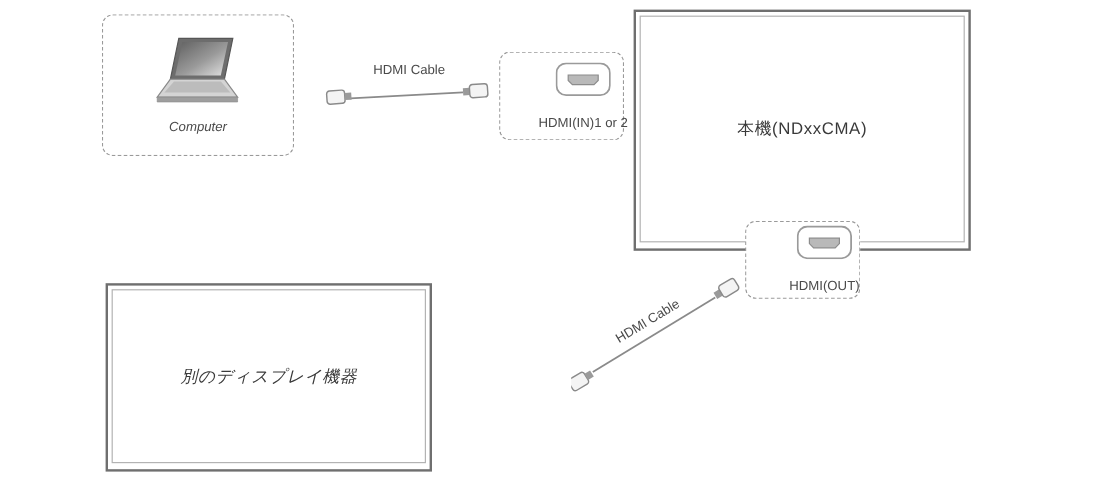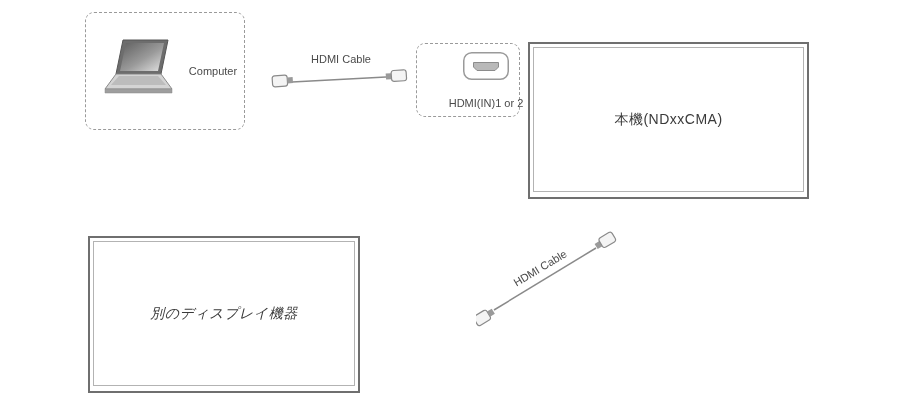--- a/index.html
+++ b/index.html
@@ -26,38 +26,39 @@
     flex-direction: column;
     align-items: center;
     justify-content: center;
     gap: 17px;
     padding-left: 36px;
   }
 
   
   #computer-box {
     left: 85px; top: 12px; width: 160px; height: 118px;
-    display: flex; align-items: center; justify-content: center;
+    display: flex; flex-direction: column; align-items: center; justify-content: center;
     gap: 4px;
+    font-style: italic;
   }
 
   
   .monitor {
     position: absolute;
     border: 2px solid #6f6f6f;
     background: #ffffff;
     box-sizing: border-box;
   }
   .monitor-inner {
     position: absolute;
     top: 3px; left: 3px; right: 3px; bottom: 5px;
     border: 1px solid #b3b3b3;
     display: flex; align-items: center; justify-content: center;
   }
-  #main-unit { left: 528px; top: 8px; width: 281px; height: 157px; margin-top: 34px; }
+  #main-unit { left: 528px; top: 8px; width: 281px; height: 201px; }
   #other-display { left: 88px; top: 236px; width: 272px; height: 157px; font-style: italic; }
   .monitor-label { font-size: 14px; color: #3a3a3a; letter-spacing: 0.5px; }
 
   
   #hdmi-in12-box { left: 416px; top: 43px; width: 104px; height: 74px; }
   #hdmi-out-box  { left: 621px; top: 184px; width: 96px; height: 65px; }
   #hdmi-in-box   { left: 369px; top: 284px; width: 96px; height: 61px; }
 
   .small-label {
     font-size: 11px;
@@ -129,20 +130,27 @@
     </svg>
     <div class="small-label">HDMI(IN)1 or 2</div>
   </div>
 
   <div class="monitor" id="main-unit">
     <div class="monitor-inner">
       <span class="monitor-label">本機(NDxxCMA)</span>
     </div>
   </div>
 
+  <div class="dashed-box port-box" id="hdmi-out-box">
+    <svg width="46" height="28" viewBox="0 0 46 28">
+      <rect x="0.75" y="0.75" width="44.5" height="26.5" rx="8" fill="#ffffff" stroke="#9a9a9a" stroke-width="1.5"></rect>
+      <path d="M10.5 10.5 h25 v4.5 l-3.5 3.5 h-18 l-3.5 -3.5 z" fill="#b9b9b9" stroke="#8c8c8c" stroke-width="1"></path>
+    </svg>
+    <div class="small-label">HDMI(OUT)</div>
+  </div>
 
   <svg class="abs cable-svg" style="left:476px; top:228px;" width="144" height="102" viewBox="0 0 144 102">
     <line x1="18" y1="82" x2="120" y2="20" stroke="#8a8a8a" stroke-width="1.5"></line>
     <g transform="translate(16,84) rotate(-31)">
       <rect x="-19" y="-5.5" width="15" height="11" rx="2.5" fill="#f4f4f4" stroke="#8a8a8a" stroke-width="1.2"></rect>
       <rect x="-4" y="-3" width="5.5" height="6" fill="#9a9a9a"></rect>
     </g>
     <g transform="translate(121,18) rotate(-31)">
       <rect x="-1" y="-3" width="5.5" height="6" fill="#9a9a9a"></rect>
       <rect x="4.5" y="-5.5" width="15" height="11" rx="2.5" fill="#f4f4f4" stroke="#8a8a8a" stroke-width="1.2"></rect>

